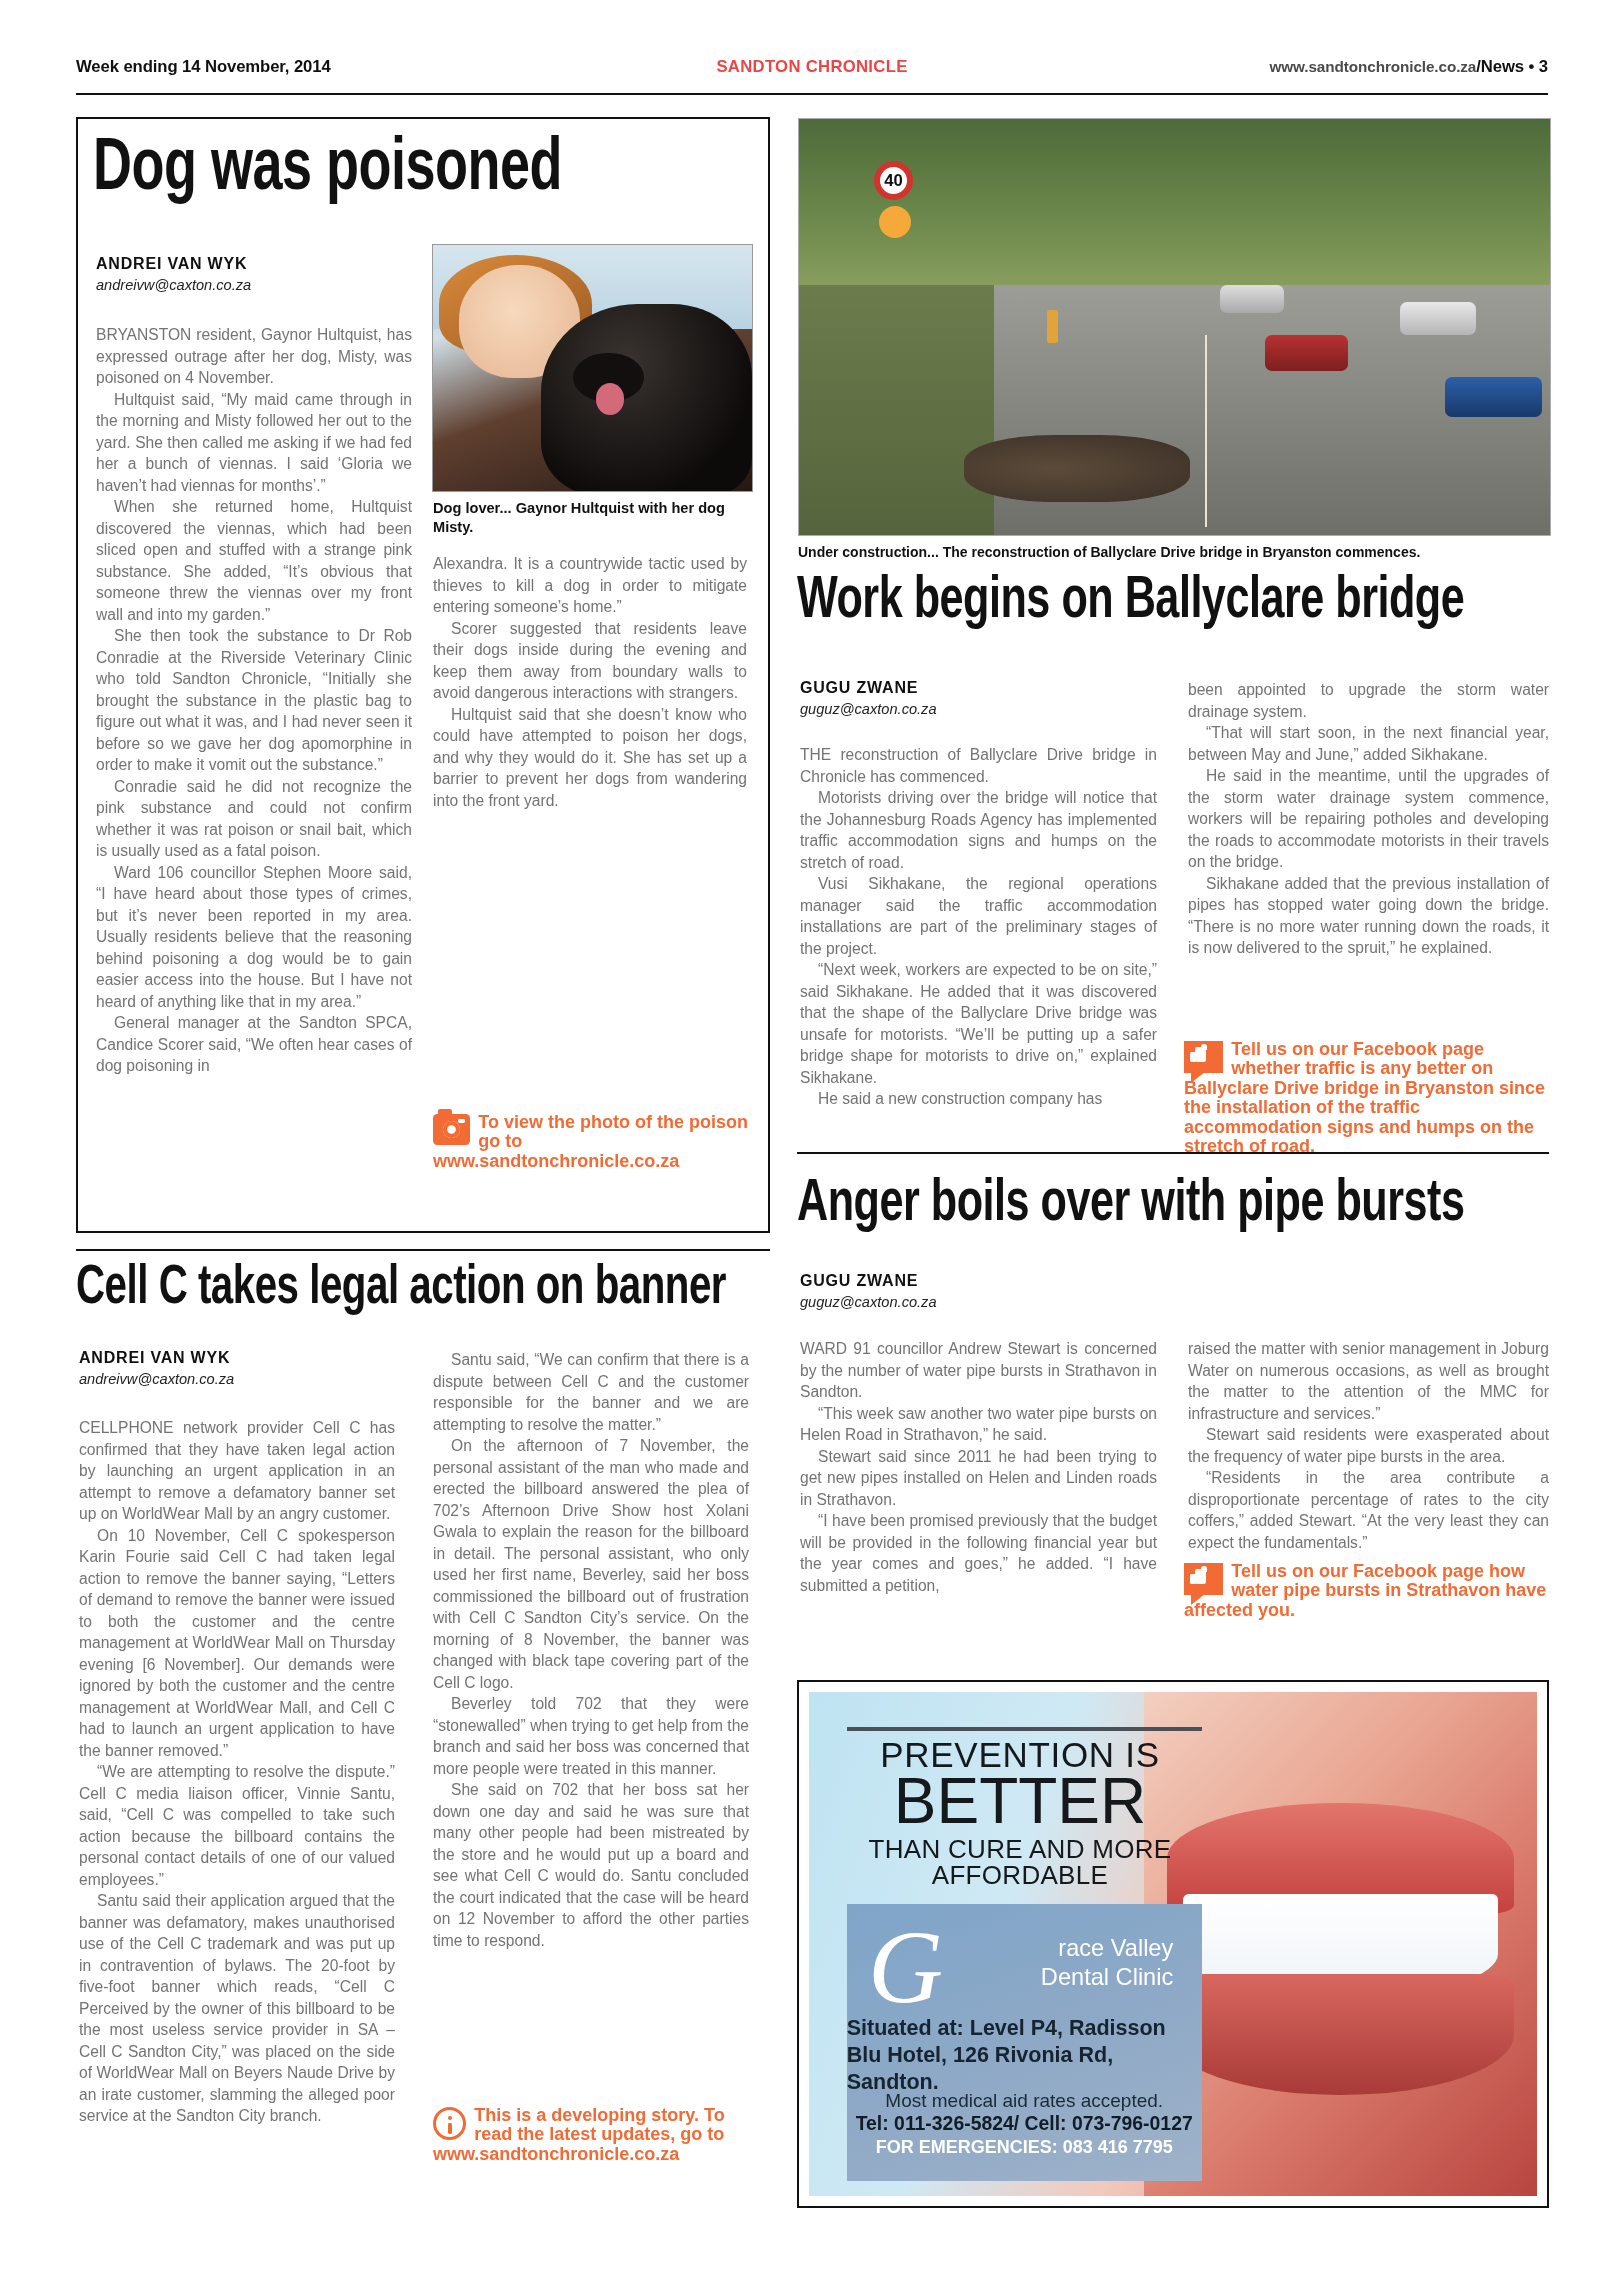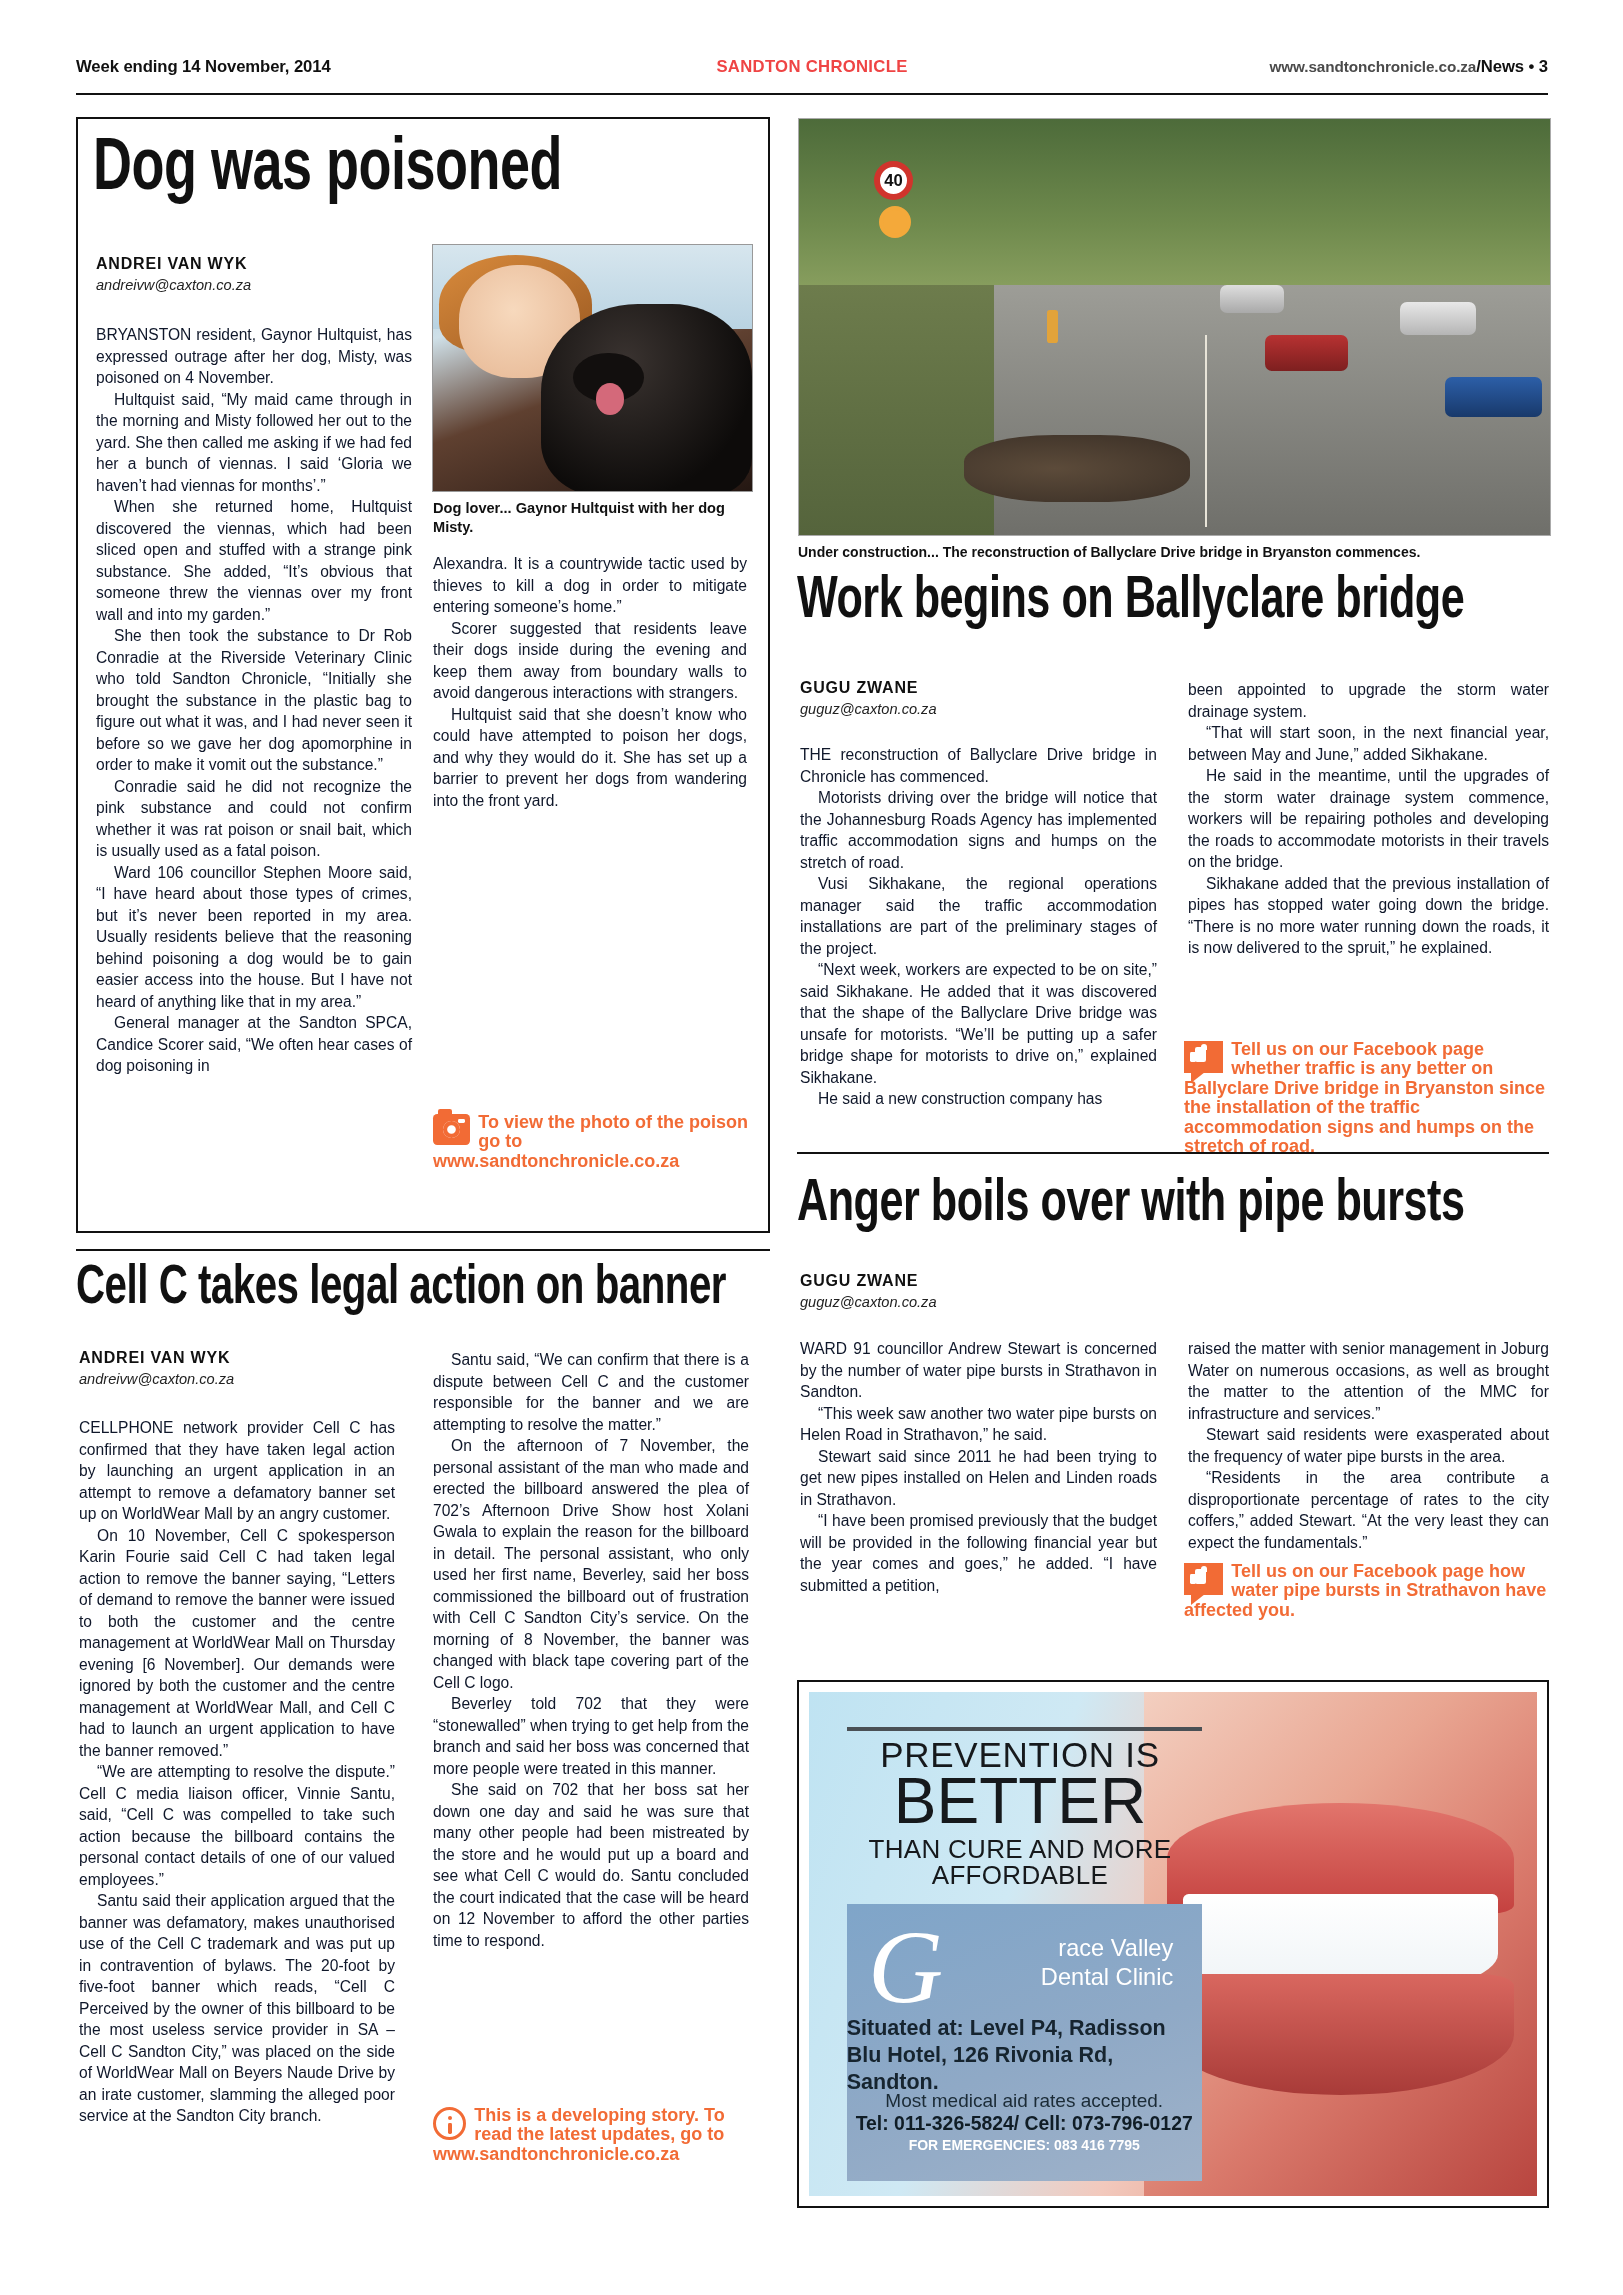--- a/index.html
+++ b/index.html
@@ -18,21 +18,21 @@
     font-size:16.7px;font-weight:bold;color:#ef4444;letter-spacing:0.3px;}
   .mh-url{position:absolute;right:0;top:2.8px;font-size:15.3px;font-weight:bold;color:#4b4b4b;letter-spacing:-0.1px;}
   .mh-url b{color:#111;font-size:16.7px;}
   .mh-rule{position:absolute;left:76px;top:93px;width:1472px;height:2.1px;background:#111;}
 
   
   .hl{font-family:"Liberation Sans", sans-serif;font-weight:bold;line-height:.92;
       letter-spacing:-0.7px;transform:scaleX(.72);transform-origin:left top;white-space:nowrap;}
   .byline{font-size:16px;font-weight:bold;letter-spacing:0.8px;}
   .mail{font-size:14.6px;font-style:italic;color:#222;margin-top:4.2px;}
-  .body-col{font-size:15.6px;line-height:21.5px;text-align:justify;color:#0f172a;}
+  .body-col{font-size:15.6px;line-height:21.5px;text-align:justify;color:#737373;}
   .body-col p{margin:0;text-indent:18px;}
   .body-col p.first{text-indent:0;}
   .cap{font-size:14.6px;font-weight:bold;line-height:19px;}
   .kicker{font-size:14px;font-weight:bold;line-height:17.4px;}
 
   
   .box1{position:absolute;left:76px;top:117px;width:694px;height:1116px;border:2.1px solid #111;box-sizing:border-box;}
   .hl1{position:absolute;left:15.3px;top:9.7px;font-size:75px;}
   .s1-by{position:absolute;left:18px;top:136px;}
   .s1-c1{position:absolute;left:18px;top:205px;width:316px;}
@@ -137,21 +137,21 @@
   .ad-h .l4{display:block;font-size:26px;letter-spacing:0.3px;}
   .ad-panel{position:absolute;left:9%;top:42%;width:84%;bottom:3%;
       background:linear-gradient(160deg,#7fa5c9,#8fa9c6 55%,#9fb2c9);}
   .ad-brand{position:absolute;right:8%;top:11%;text-align:right;color:#fff;font-size:23.6px;line-height:29px;}
   .ad-g{position:absolute;left:6%;top:4%;font-size:104px;color:#fff;font-family:"Liberation Serif",serif;
       font-style:italic;line-height:1;}
   .ad-addr{position:absolute;right:8%;top:40%;text-align:left;color:#16242f;
       font-size:21.5px;line-height:27px;font-weight:bold;}
   .ad-med{position:absolute;left:0;top:67%;width:100%;text-align:center;color:#1b2b36;font-size:19px;}
   .ad-tel{position:absolute;left:0;top:75%;width:100%;text-align:center;color:#101d26;font-size:19.4px;font-weight:bold;}
-  .ad-emg{position:absolute;left:0;top:84%;width:100%;text-align:center;color:#fff;font-size:14px;font-weight:bold;}
+  .ad-emg{position:absolute;left:0;top:84%;width:100%;text-align:center;color:#fff;font-size:18px;font-weight:bold;}
 </style>
 </head>
 <body>
 
 <div class="page">
 
   <div class="masthead">
     <div class="mh-date">Week ending 14 November, 2014</div>
     <div class="mh-title">SANDTON CHRONICLE</div>
     <div class="mh-url"><span>www.sandtonchronicle.co.za</span><b>/News • 3</b></div>

